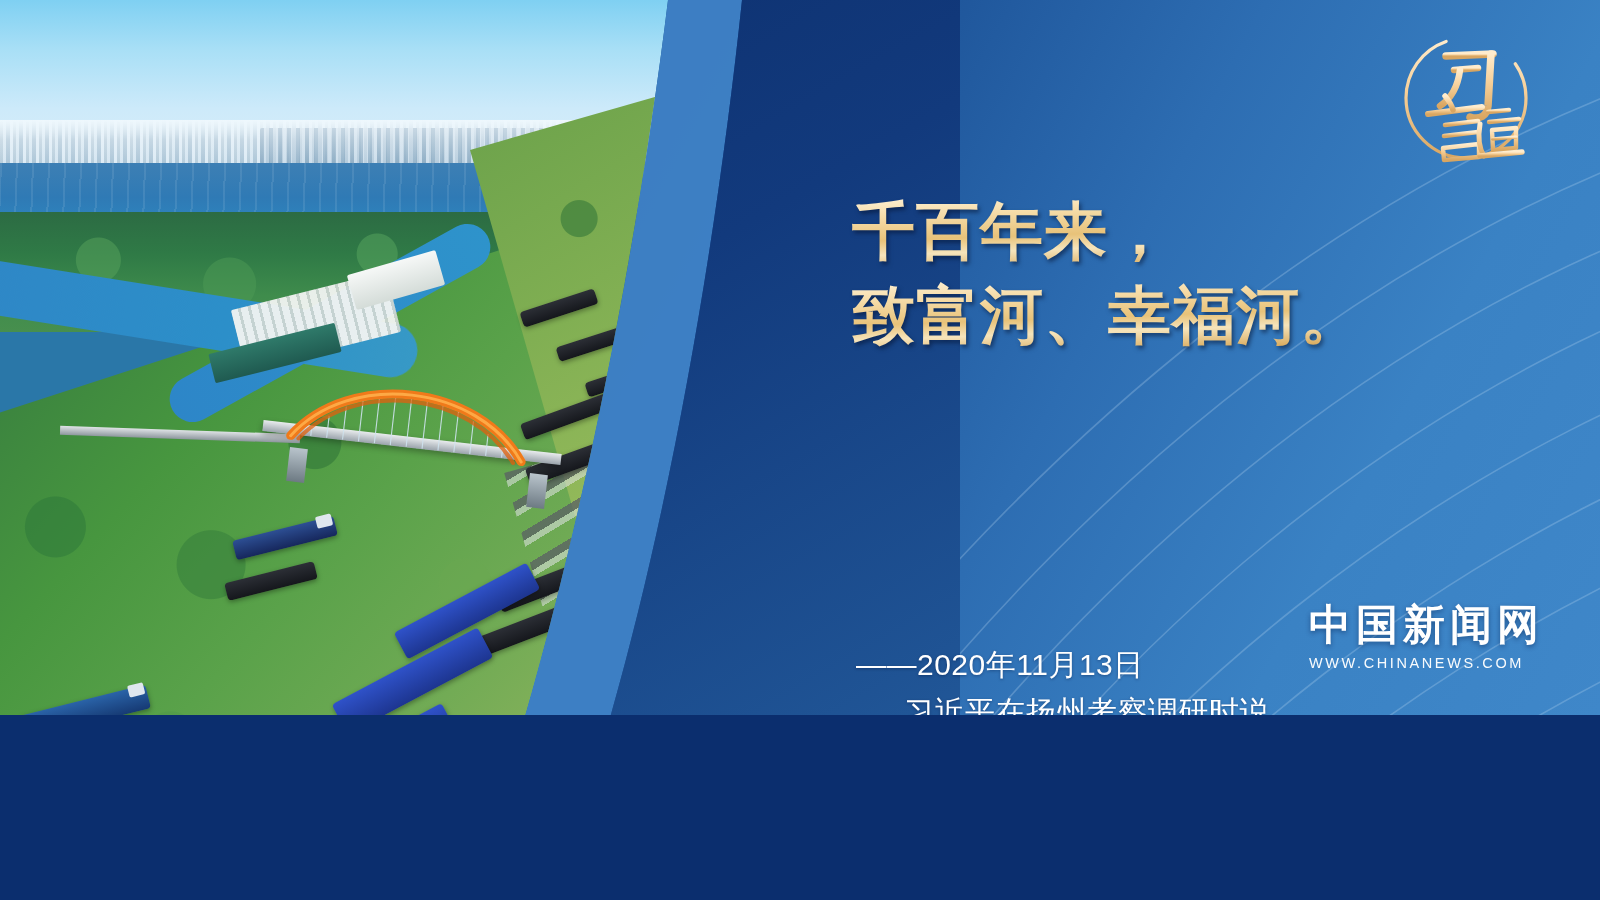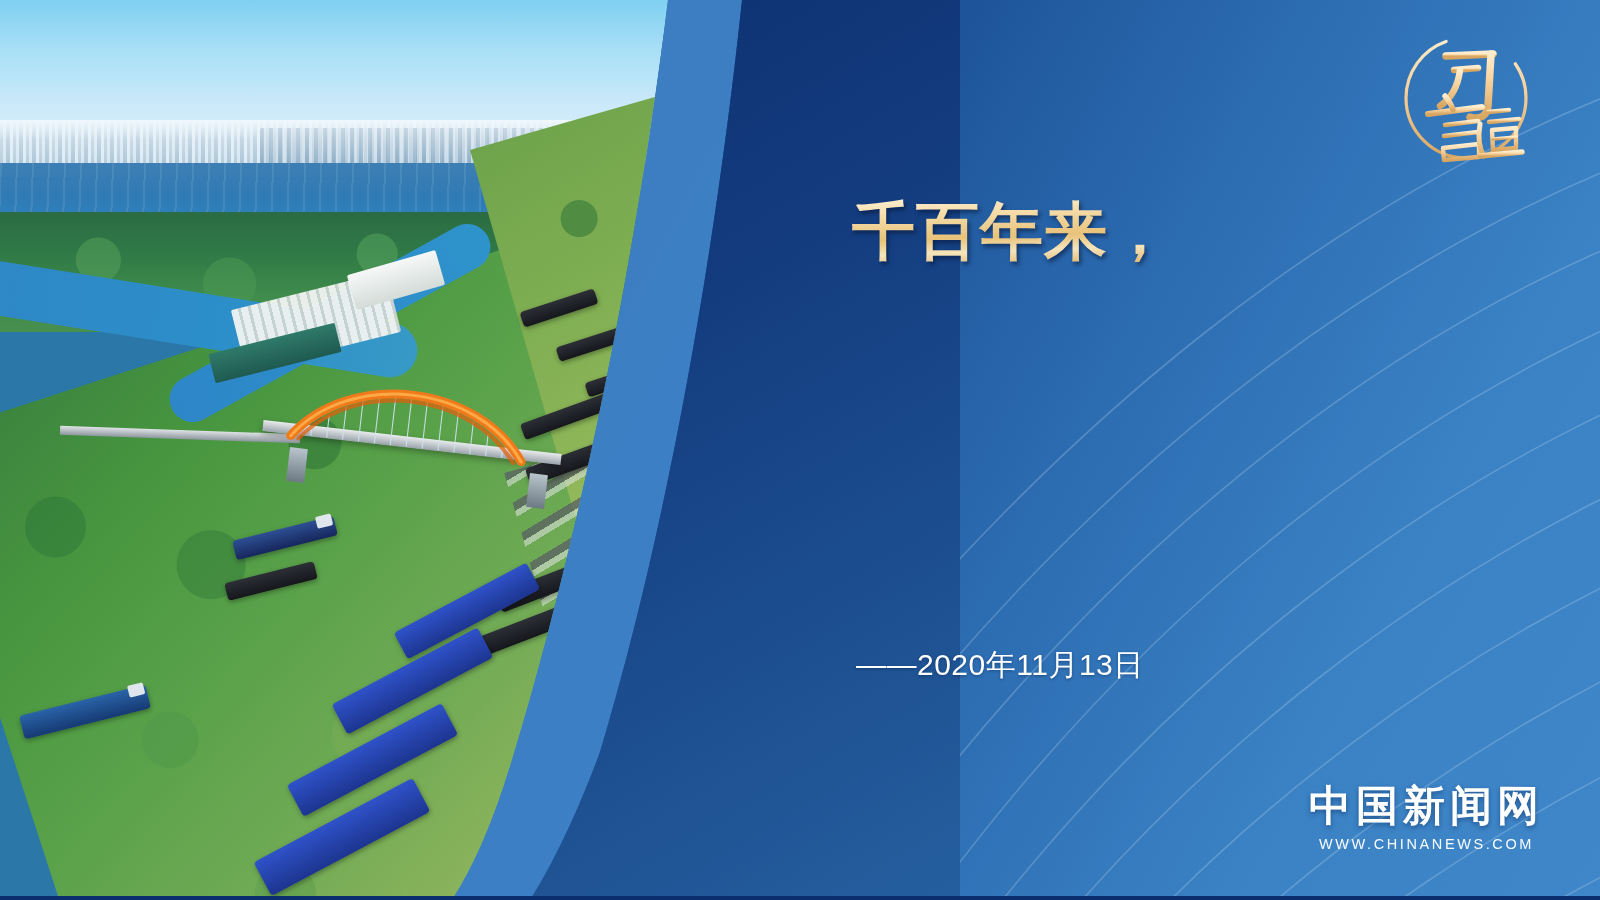--- a/index.html
+++ b/index.html
@@ -1,18 +1,18 @@
 <!DOCTYPE html>
 <html><head>
 <meta charset="utf-8">
 <style>
   html,body{margin:0;padding:0;background:#0b2e6e;}
   *{box-sizing:border-box;}
   #poster{
-    position:relative;width:1600px;height:896px;overflow:hidden;
+    position:relative;width:1600px;height:715px;overflow:hidden;
     font-family:"Liberation Sans","DejaVu Sans",sans-serif;
   }
 
   
   .bg-panel{position:absolute;inset:0;
     background:
       linear-gradient(118deg,#0a2a66 0%, #0c3272 18%, #1a4e93 42%, #2d6db2 64%, #3a82c4 82%, #3f87c9 100%);
   }
   .bg-arcs{position:absolute;inset:0;overflow:hidden;opacity:.55;}
   .bg-arcs svg{position:absolute;right:-260px;top:-40px;width:1500px;height:1200px;}
@@ -150,21 +150,21 @@
     filter:drop-shadow(2px 3px 2px rgba(3,18,50,.55));
     margin-bottom:6px;
   }
 
   
   .attrib{position:absolute;left:856px;top:642px;color:#ffffff;
     font-size:30px;line-height:1.55;letter-spacing:.5px;text-shadow:0 1px 3px rgba(0,20,60,.4);}
   .attrib .l2{padding-left:48px;}
 
   
-  .cnlogo{position:absolute;right:56px;bottom:44px;text-align:center;color:#fff;}
+  .cnlogo{position:absolute;right:56px;bottom:44px;text-align:left;color:#fff;}
   .cnlogo .cn{font-family:"DejaVu Serif","Liberation Serif",serif;font-weight:700;
     font-size:42px;letter-spacing:5px;line-height:1;text-shadow:0 2px 5px rgba(0,25,70,.45);}
   .cnlogo .url{margin-top:9px;font-size:14.5px;letter-spacing:2.6px;opacity:.97;}
 </style>
 </head>
 <body>
 
 <div id="poster">
 
   <div class="bg-panel"></div>
@@ -291,24 +291,26 @@
         <path d="M104 106 L128 104 L128 124 L105 126 Z" stroke-width="4.4"></path>
         <path d="M105 115 L128 113" stroke-width="3.6"></path>
         <path d="M92 100 C90 112 91 124 96 132" stroke-width="5"></path>
         <path d="M92 132 L134 128" stroke-width="5.4"></path>
       </g>
     </svg>
   </div>
 
   <div class="quote">
     <div class="qline">千百年来，</div>
+    <div class="qline">致富河、幸福河。</div>
   </div>
 
   <div class="attrib">
     <div class="l1">——2020年11月13日</div>
+    <div class="l2">习近平在扬州考察调研时说</div>
   </div>
 
   <div class="cnlogo">
     <div class="cn">中国新闻网</div>
     <div class="url">WWW.CHINANEWS.COM</div>
   </div>
 
 </div>
 
 </body></html>

